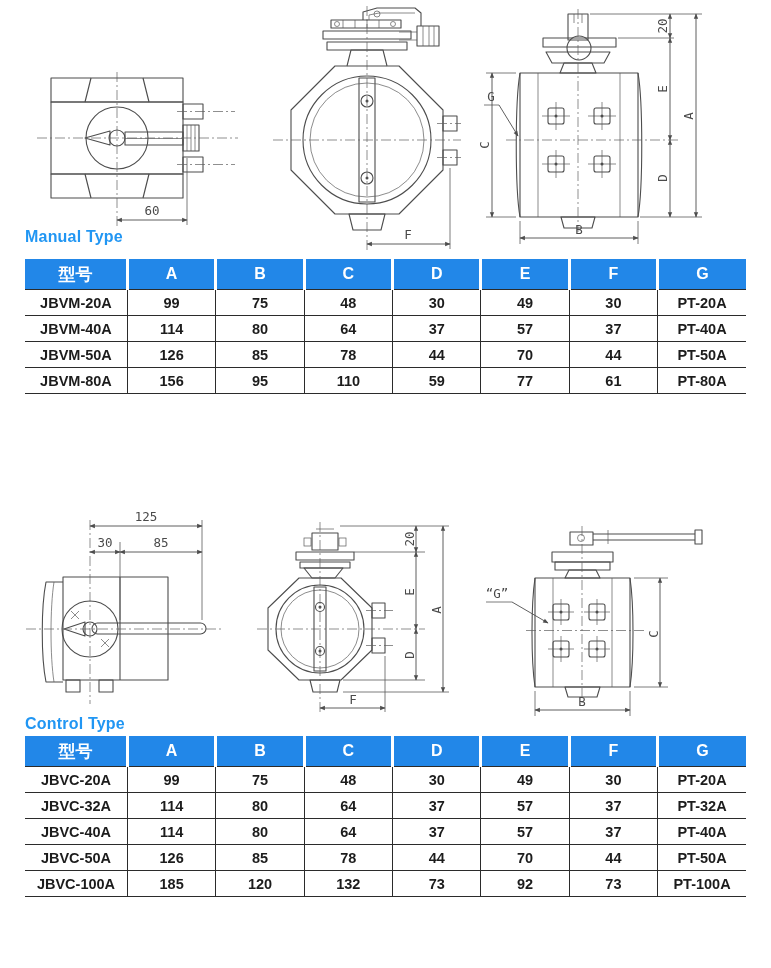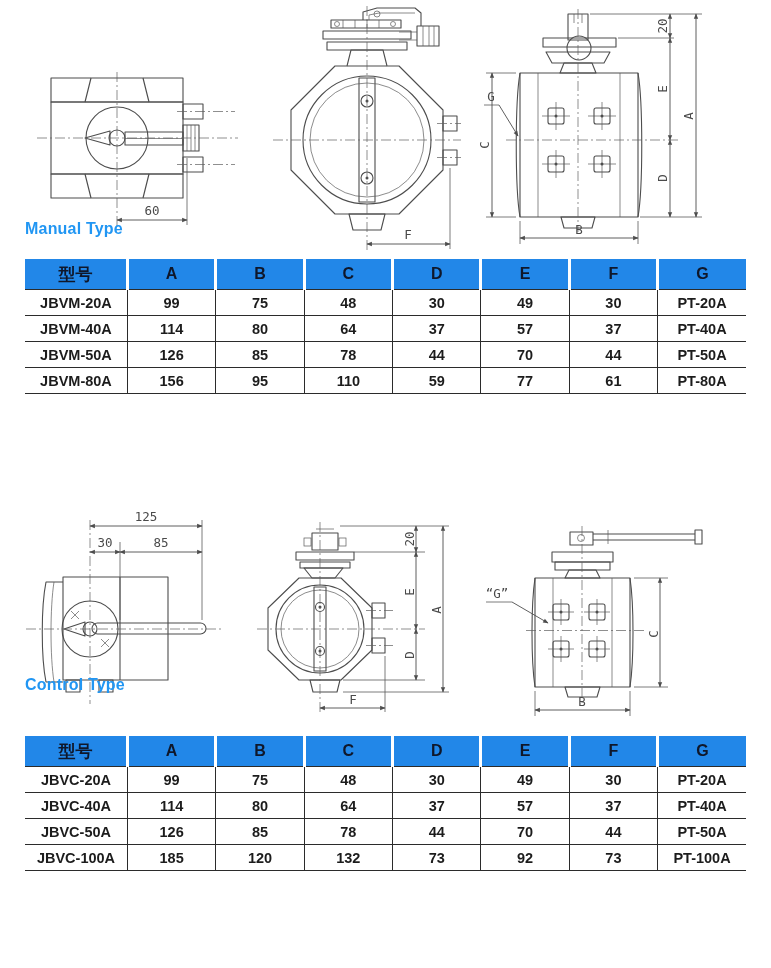--- a/index.html
+++ b/index.html
@@ -2,21 +2,21 @@
 <html><head>
 <meta charset="utf-8">
 <style>
   html,body{margin:0;padding:0;background:#fff;}
   .page{position:relative;width:771px;height:968px;background:#ffffff;
         font-family:"Liberation Sans",sans-serif;overflow:hidden;}
   .sec-title{position:absolute;left:25px;margin:0;font-size:16px;font-weight:bold;
              color:#2196f3;letter-spacing:0.2px;}
   .dim-table{position:absolute;left:25px;width:721px;border-collapse:collapse;
              table-layout:fixed;text-align:center;}
-  .dim-table th{background:#2287e8;color:#0f172a;font-size:16px;font-weight:bold;
+  .dim-table th{background:#2287e8;color:#ffffff;font-size:16px;font-weight:bold;
                 height:30px;padding:0;border-right:3px solid #ffffff;}
   .dim-table th:last-child{border-right:none;}
   .dim-table th:first-child{width:14%;font-size:17px;}
   .dim-table td{height:25px;font-size:14.5px;font-weight:bold;color:#1c1c1c;
                 padding:0;border-top:1.6px solid #2b2b2b;border-right:1.6px solid #2b2b2b;}
   .dim-table td:last-child{border-right:none;}
   .dim-table tbody tr:last-child td{border-bottom:1.6px solid #2b2b2b;}
   .drw{position:absolute;}
   .tl{stroke:#4d4d4d;stroke-width:1.1;fill:none;stroke-linejoin:round;}
   .th{stroke:#5a5a5a;stroke-width:0.7;fill:none;}
@@ -183,21 +183,21 @@
     <line class="dim" x1="33" y1="99" x2="52" y2="130" marker-end="url(#am3)"></line>
     <text class="dt" transform="rotate(-90 197 20)" x="197" y="24" text-anchor="middle">20</text>
     <text class="dt" transform="rotate(-90 197 83)" x="197" y="87" text-anchor="middle">E</text>
     <text class="dt" transform="rotate(-90 197 172)" x="197" y="176" text-anchor="middle">D</text>
     <text class="dt" transform="rotate(-90 223 110)" x="223" y="114" text-anchor="middle">A</text>
     <text class="dt" transform="rotate(-90 19 139)" x="19" y="143" text-anchor="middle">C</text>
     <text class="dt" x="113" y="228" text-anchor="middle">B</text>
     <text class="dt" x="25" y="95" text-anchor="middle">G</text>
   </svg>
 
-  <h2 class="sec-title" style="top:220px">Manual Type</h2>
+  <h2 class="sec-title" style="top:228px">Manual Type</h2>
 
   <table class="dim-table" style="top:259px">
     <thead>
       <tr>
           <th>型号</th>
           <th>A</th>
           <th>B</th>
           <th>C</th>
           <th>D</th>
           <th>E</th>
@@ -395,21 +395,21 @@
       <line x1="152" y1="171" x2="152" y2="196"></line>
     </g>
     <line class="dim" x1="34" y1="82" x2="70" y2="103" marker-end="url(#ac3)"></line>
     <line class="dim" x1="182" y1="58" x2="182" y2="167" marker-start="url(#ac3)" marker-end="url(#ac3)"></line>
     <line class="dim" x1="57" y1="190" x2="152" y2="190" marker-start="url(#ac3)" marker-end="url(#ac3)"></line>
     <text class="dt" x="19" y="78" text-anchor="middle">“G”</text>
     <text class="dt" transform="rotate(-90 176 114)" x="176" y="118" text-anchor="middle">C</text>
     <text class="dt" x="104" y="186" text-anchor="middle">B</text>
   </svg>
 
-  <h2 class="sec-title" style="top:676px">Control Type</h2>
+  <h2 class="sec-title" style="top:715px">Control Type</h2>
 
   <table class="dim-table" style="top:736px">
     <thead>
       <tr>
           <th>型号</th>
           <th>A</th>
           <th>B</th>
           <th>C</th>
           <th>D</th>
           <th>E</th>
@@ -422,20 +422,30 @@
           <td>JBVC-20A</td>
           <td>99</td>
           <td>75</td>
           <td>48</td>
           <td>30</td>
           <td>49</td>
           <td>30</td>
           <td>PT-20A</td>
         </tr>
         <tr>
+          <td>JBVC-32A</td>
+          <td>114</td>
+          <td>80</td>
+          <td>64</td>
+          <td>37</td>
+          <td>57</td>
+          <td>37</td>
+          <td>PT-32A</td>
+        </tr>
+        <tr>
           <td>JBVC-40A</td>
           <td>114</td>
           <td>80</td>
           <td>64</td>
           <td>37</td>
           <td>57</td>
           <td>37</td>
           <td>PT-40A</td>
         </tr>
         <tr>

